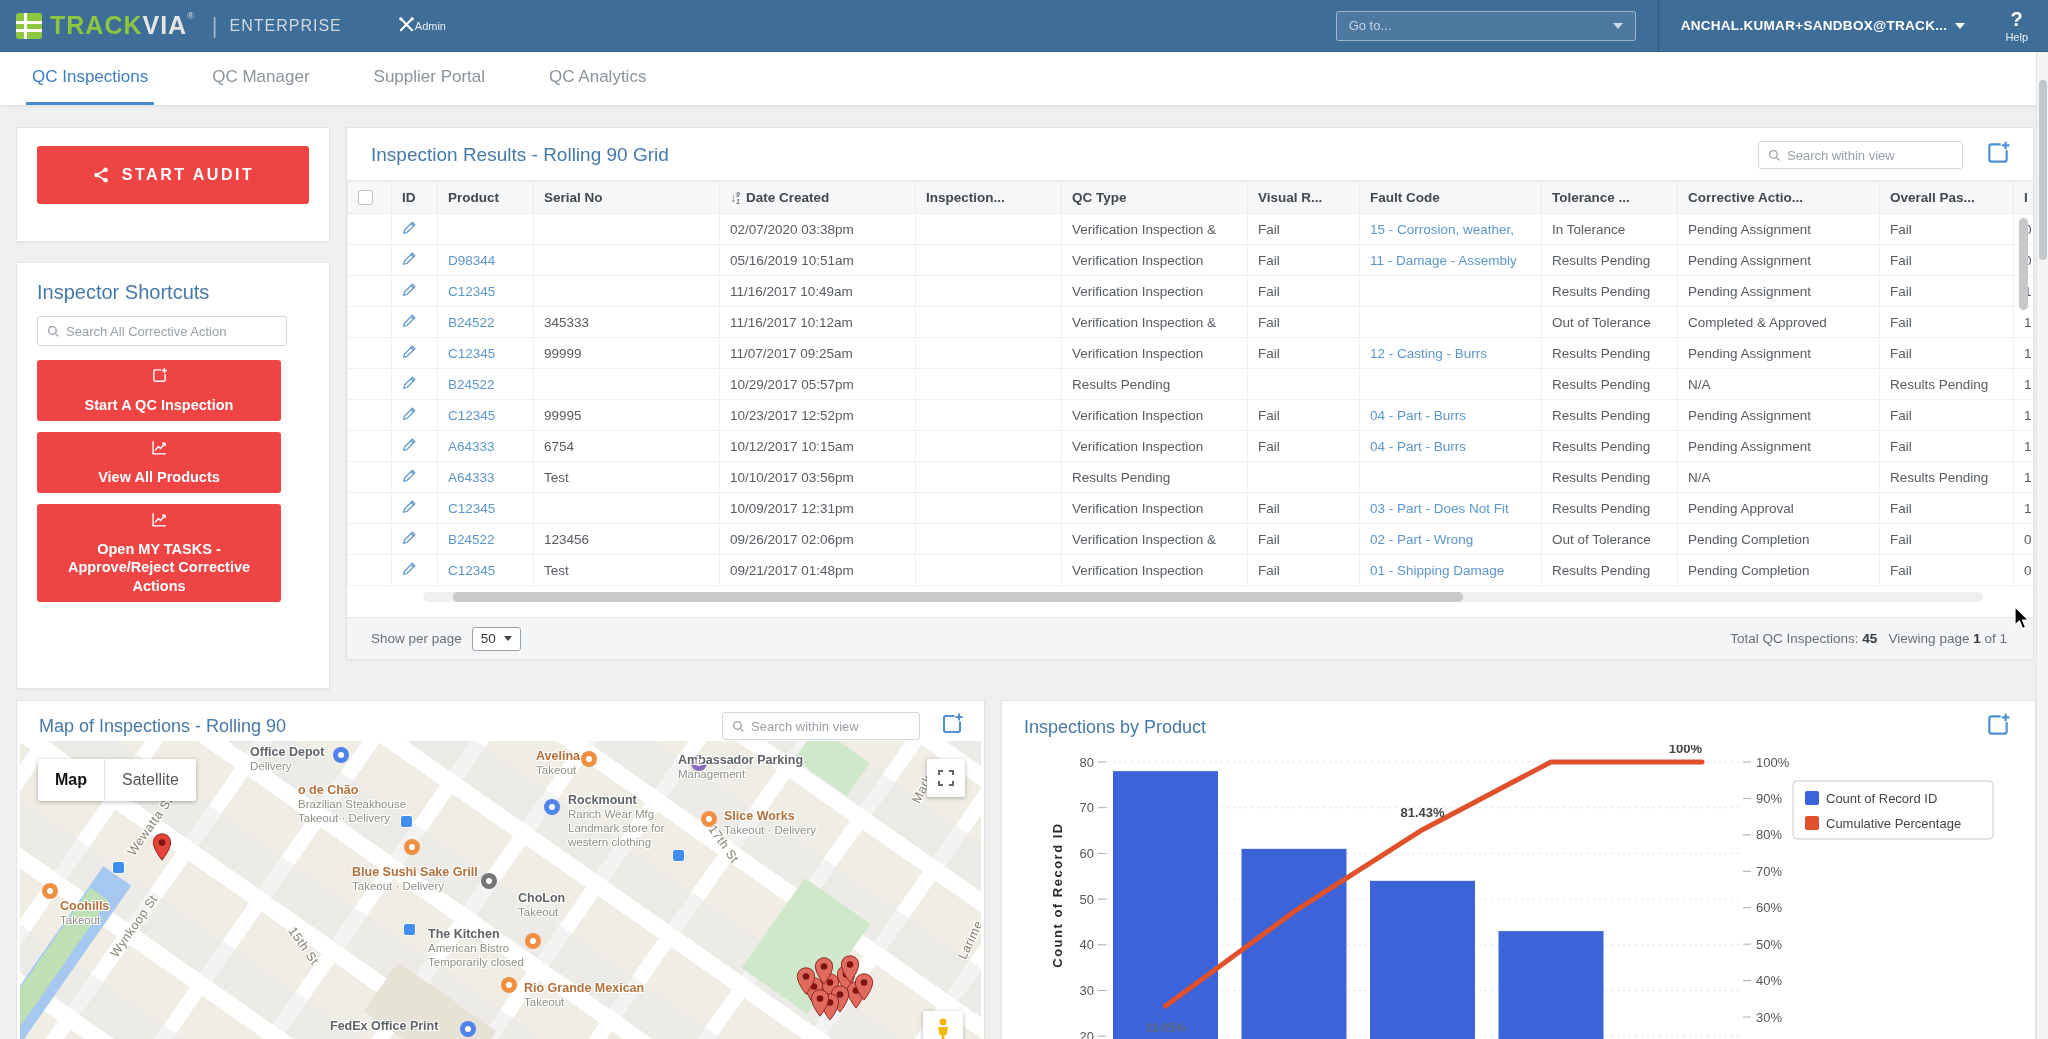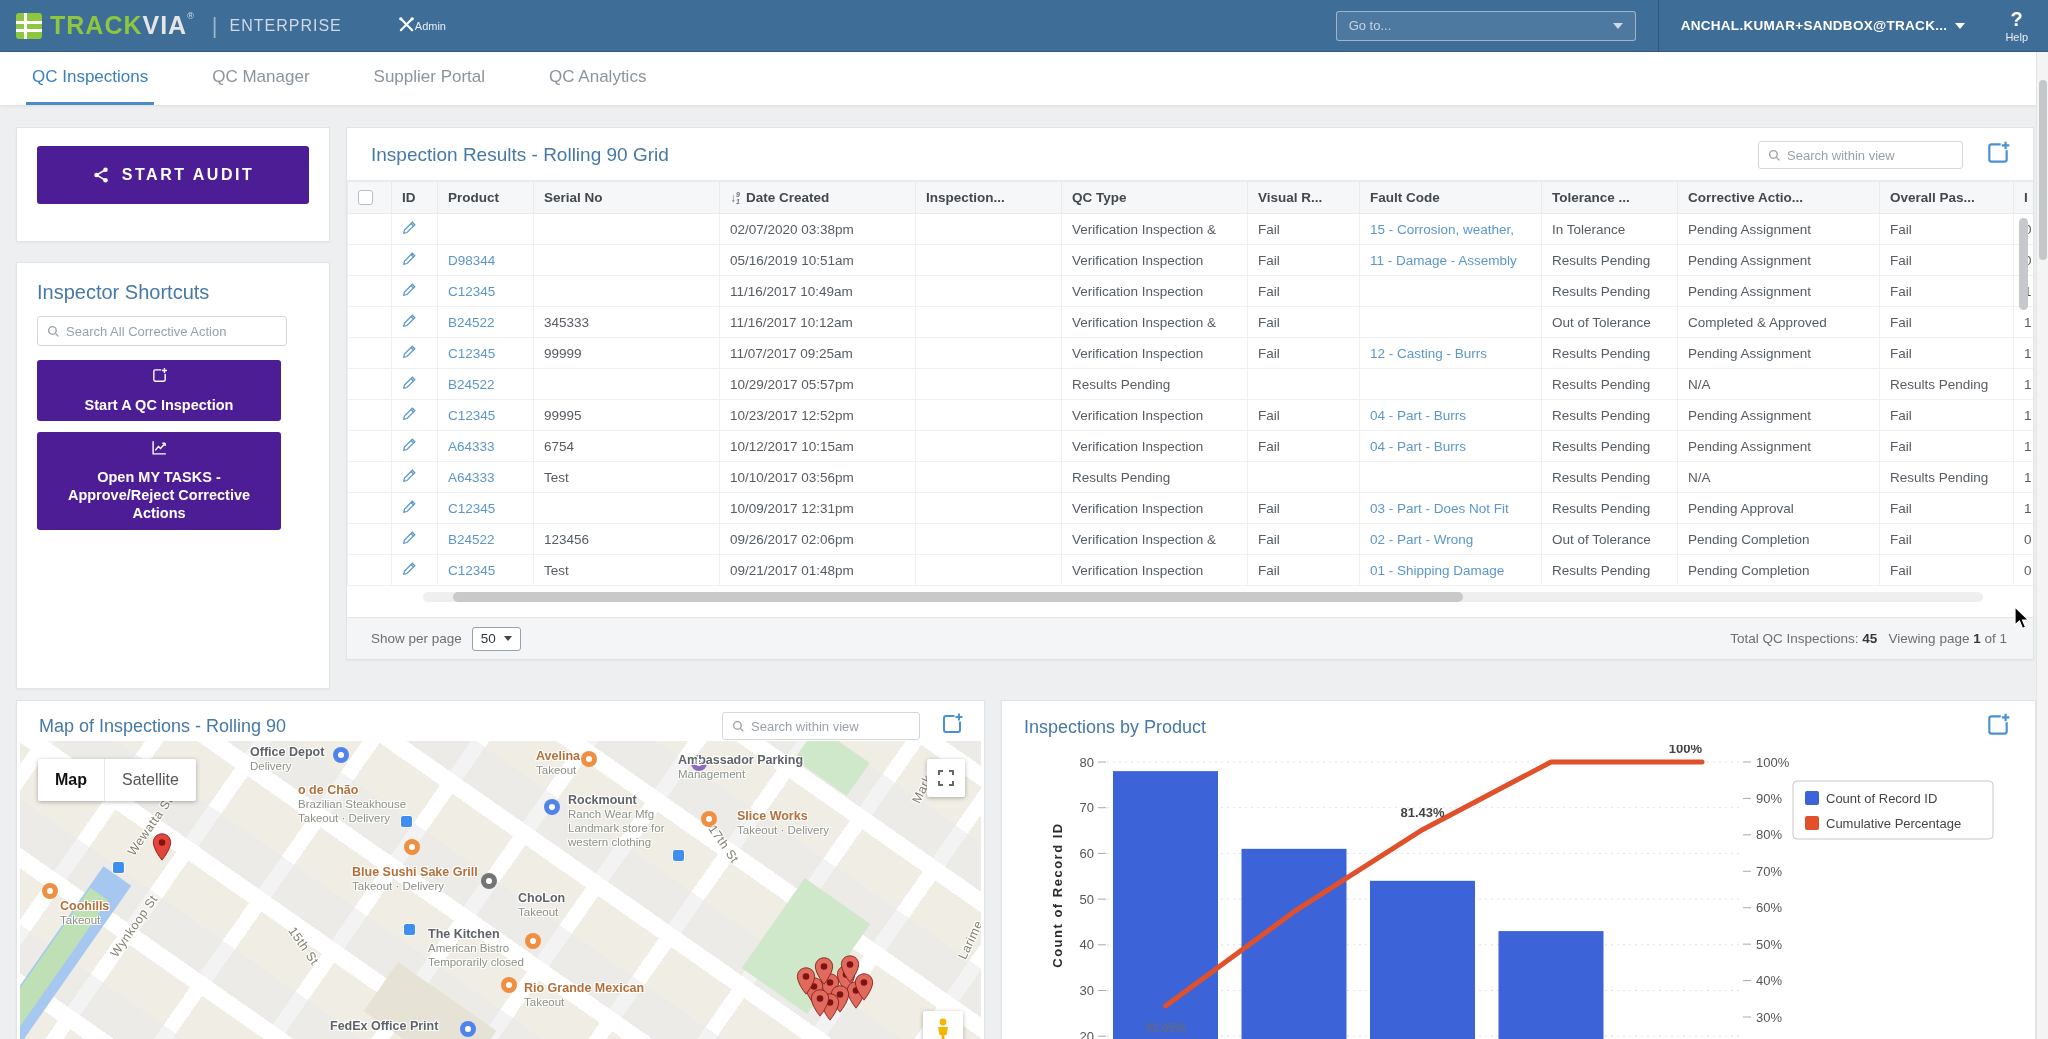--- a/index.html
+++ b/index.html
@@ -41,21 +41,21 @@
   .tab { display:flex; align-items:center; font-size:17px; color:#8b949c; cursor:pointer;
     border-bottom:3px solid transparent; padding:0 6px; }
   .tab.active { color:#3a7fc0; border-bottom-color:#4b8bc8; }
 
   
   .panel { position:absolute; background:#fff; border:1px solid #e1e4e7; box-shadow:0 1px 2px rgba(0,0,0,.04); }
   .panel-title { color:#4678a8; font-size:19px; }
 
   
   .card1 { left:16px; top:127px; width:314px; height:115px; padding:18px 20px; }
-  .navy-btn { background:#4c1d95; color:#fff; border:none; border-radius:3px; cursor:pointer;
+  .navy-btn { background:#ef4444; color:#fff; border:none; border-radius:3px; cursor:pointer;
     display:flex; align-items:center; justify-content:center; gap:12px; font-family:inherit; }
   .start-audit { width:100%; height:58px; font-size:16px; font-weight:bold; letter-spacing:2.5px; }
   .card2 { left:16px; top:262px; width:314px; height:427px; padding:18px 20px; }
   .shortcut-title { color:#4678a8; font-size:20px; font-weight:normal; margin-bottom:12px; }
   .search-box { height:30px; border:1px solid #d4d7da; border-radius:3px; background:#fff;
     display:flex; align-items:center; gap:6px; padding:0 9px; color:#9aa1a8; font-size:13px; }
   .card2 .search-box { width:250px; margin-bottom:14px; }
   .shortcut-btn { width:244px; min-height:38px; font-size:14.5px; font-weight:bold; margin-bottom:11px;
     justify-content:flex-start; padding:7px 14px; gap:12px; text-align:center; line-height:1.25;flex-direction:column; }
   .shortcut-btn .lbl { flex:1; }
@@ -199,20 +199,30 @@
   </div>
   <div id="shortcut-buttons">
       <button class="navy-btn shortcut-btn">
         <span style="display:flex">
           <svg width="17" height="17" viewBox="0 0 24 24" fill="none" stroke="#fff" stroke-width="2">
             <path d="M14.5 4 H6 a2 2 0 0 0 -2 2 v12 a2 2 0 0 0 2 2 h12 a2 2 0 0 0 2 -2 V9.5"></path>
             <path d="M19 1.5 v7 M15.5 5 h7"></path>
           </svg>
         </span>
         <span class="lbl">Start A QC Inspection</span>
+      </button>
+      <button class="navy-btn shortcut-btn">
+        <span style="display:flex">
+          <svg width="19" height="17" viewBox="0 0 24 24" fill="none" stroke="#fff" stroke-width="2">
+            <path d="M3 3 v18 h18"></path>
+            <path d="M6 16 L10.5 10.5 L13.5 13.5 L20 6"></path>
+            <path d="M20 6 h-4 M20 6 v4"></path>
+          </svg>
+        </span>
+        <span class="lbl">View All Products</span>
       </button>
       <button class="navy-btn shortcut-btn">
         <span style="display:flex">
           <svg width="19" height="17" viewBox="0 0 24 24" fill="none" stroke="#fff" stroke-width="2">
             <path d="M3 3 v18 h18"></path>
             <path d="M6 16 L10.5 10.5 L13.5 13.5 L20 6"></path>
             <path d="M20 6 h-4 M20 6 v4"></path>
           </svg>
         </span>
         <span class="lbl">Open MY TASKS - Approve/Reject Corrective Actions</span>
@@ -594,21 +604,21 @@
         <div class="poipin p-orange" style="left: 561px; top: 10px;"></div>
         <div class="map-label food" style="left: 516px; top: 8px;">Avelina<div class="sub">Takeout</div></div>
         <div class="poipin p-purple" style="left: 671px; top: 14px;">
           <span class="pin-letter">P</span>
         </div>
         <div class="map-label " style="left: 658px; top: 12px;">Ambassador Parking<div class="sub">Management</div></div>
         <div class="map-label food" style="left: 278px; top: 42px;">o de Chão<div class="sub">Brazilian Steakhouse</div><div class="sub">Takeout · Delivery</div></div>
         <div class="poipin p-blue" style="left: 524px; top: 58px;"></div>
         <div class="map-label " style="left: 548px; top: 52px;">Rockmount<div class="sub">Ranch Wear Mfg</div><div class="sub">Landmark store for</div><div class="sub">western clothing</div></div>
         <div class="poipin p-orange" style="left: 681px; top: 70px;"></div>
-        <div class="map-label food" style="left: 704px; top: 68px; margin-left: 13px;">Slice Works<div class="sub">Takeout · Delivery</div></div>
+        <div class="map-label food" style="left: 704px; top: 68px;">Slice Works<div class="sub">Takeout · Delivery</div></div>
         <div class="poipin p-orange" style="left: 384px; top: 98px;"></div>
         <div class="map-label food" style="left: 332px; top: 124px;">Blue Sushi Sake Grill<div class="sub">Takeout · Delivery</div></div>
         <div class="poipin p-gray" style="left: 461px; top: 132px;"></div>
         <div class="map-label " style="left: 498px; top: 150px;">ChoLon<div class="sub">Takeout</div></div>
         <div class="poipin p-orange" style="left: 505px; top: 192px;"></div>
         <div class="map-label " style="left: 408px; top: 186px;">The Kitchen<div class="sub">American Bistro</div><div class="sub">Temporarily closed</div></div>
         <div class="poipin p-orange" style="left: 22px; top: 142px;"></div>
         <div class="map-label food" style="left: 40px; top: 158px;">Coohills<div class="sub">Takeout</div></div>
         <div class="poipin p-orange" style="left: 481px; top: 236px;"></div>
         <div class="map-label food" style="left: 504px; top: 240px;">Rio Grande Mexican<div class="sub">Takeout</div></div>

